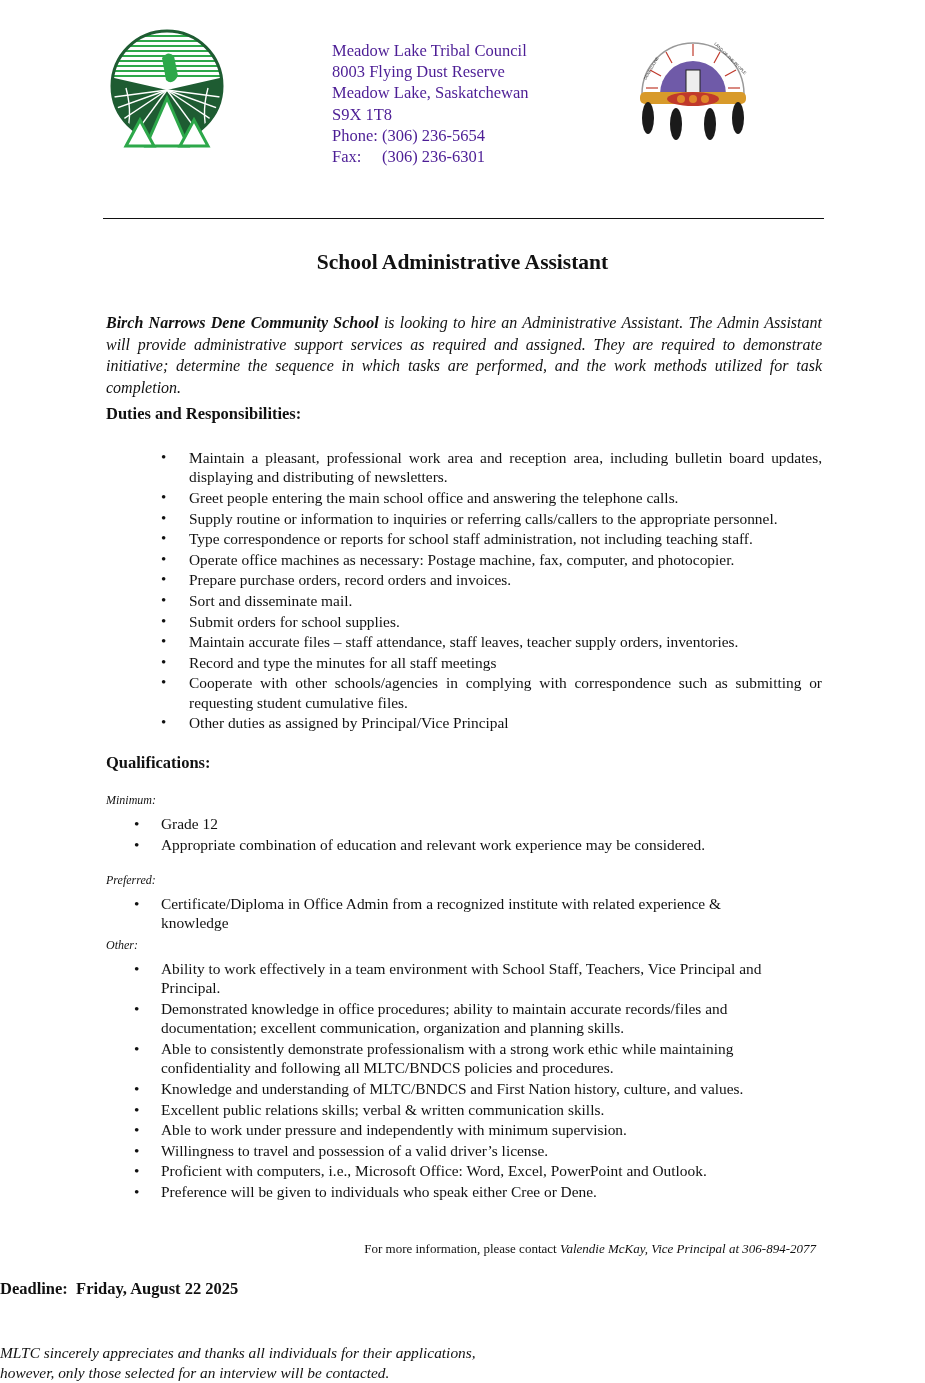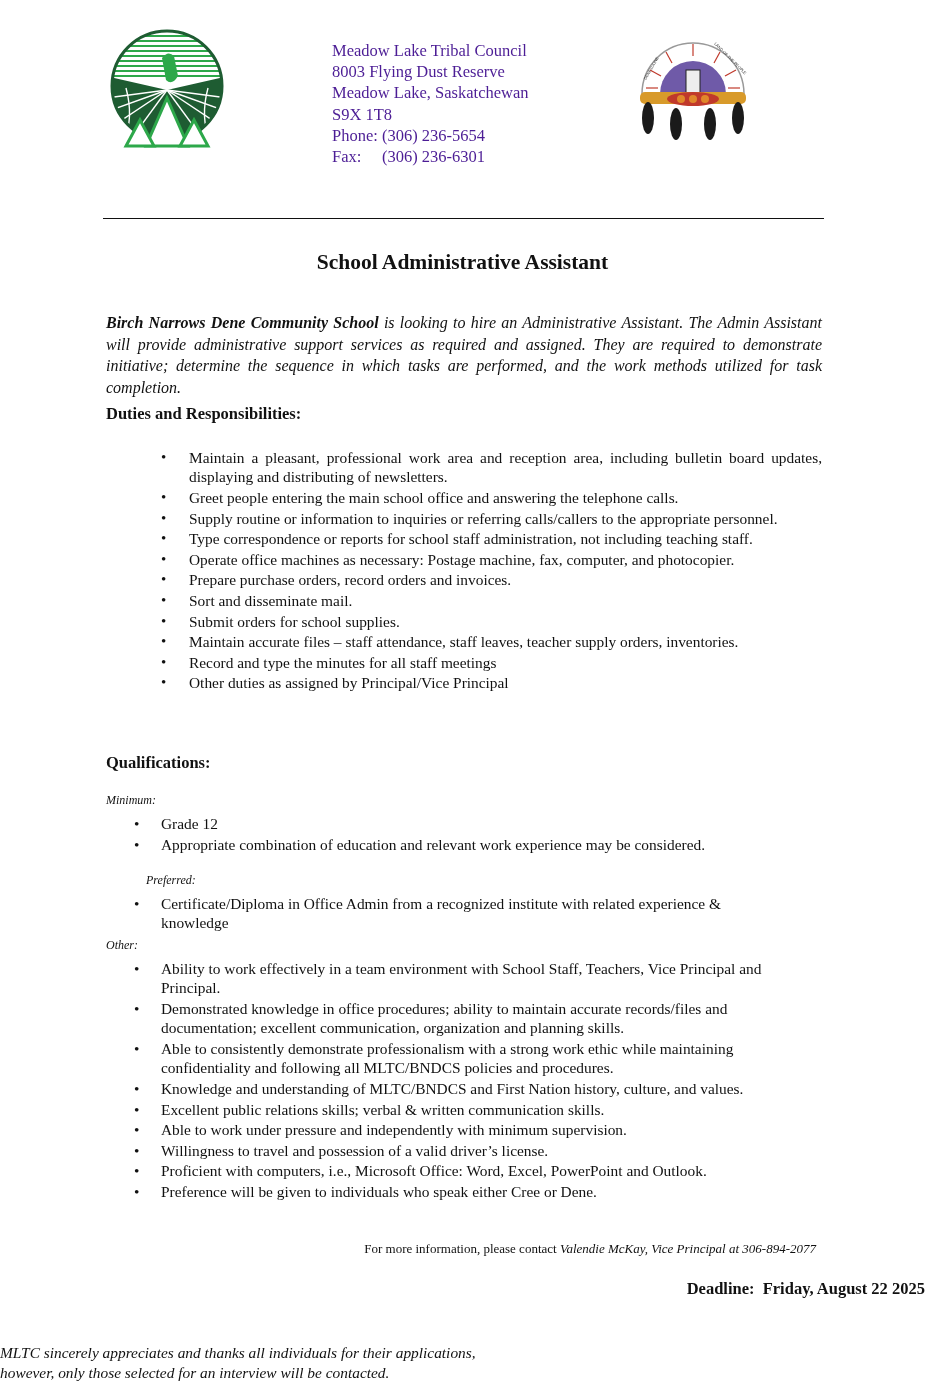--- a/index.html
+++ b/index.html
@@ -19,21 +19,21 @@
   .duties { left: 161px; top: 448px; width: 661px; margin: 0; padding: 0; list-style: none; font-size: 15.4px; line-height: 19.4px; }
   .duties li { position: relative; padding-left: 28px; margin-bottom: 1.2px; text-align: justify; }
   .duties li::before { content: "\2022"; position: absolute; left: 0; top: 0; font-size: 15px; }
   .qual-h { left: 106px; top: 753px; }
   .sub { font-style: italic; font-size: 12px; left: 106px; }
   .qlist { left: 134px; width: 688px; margin: 0; padding: 0; list-style: none; font-size: 15.4px; line-height: 19.4px; }
   .qlist li { position: relative; padding-left: 27px; margin-bottom: 1.2px; }
   .qlist li::before { content: "\2022"; position: absolute; left: 0; top: 0; }
   .contact { left: 0; width: 816px; top: 1241px; text-align: right; font-size: 13px; }
   .contact i { font-style: italic; }
-  .deadline { left: 0; width: 925px; top: 1279px; text-align: right; font-weight: bold; font-size: 16.5px; white-space: pre; }
+  .deadline { left: 0; width: 925px; top: 1279px; text-align: left; font-weight: bold; font-size: 16.5px; white-space: pre; }
   .closing { left: 0; width: 925px; top: 1343px; text-align: left; font-style: italic; font-size: 15.4px; line-height: 19.5px; }
 </style>
 </head>
 <body>
 
 <div class="abs logo-left">
   <svg width="122" height="122" viewBox="0 0 122 122">
     <defs>
       <clipPath id="circ">
           <circle cx="61" cy="58" r="55"></circle>
@@ -124,32 +124,33 @@
   <li>Maintain a pleasant, professional work area and reception area, including bulletin board updates, displaying and distributing of newsletters.</li>
   <li>Greet people entering the main school office and answering the telephone calls.</li>
   <li>Supply routine or information to inquiries or referring calls/callers to the appropriate personnel.</li>
   <li>Type correspondence or reports for school staff administration, not including teaching staff.</li>
   <li>Operate office machines as necessary: Postage machine, fax, computer, and photocopier.</li>
   <li>Prepare purchase orders, record orders and invoices.</li>
   <li>Sort and disseminate mail.</li>
   <li>Submit orders for school supplies.</li>
   <li>Maintain accurate files – staff attendance, staff leaves, teacher supply orders, inventories.</li>
   <li>Record and type the minutes for all staff meetings</li>
+  <li>Cooperate with other schools/agencies in complying with correspondence such as submitting or requesting student cumulative files.</li>
   <li>Other duties as assigned by Principal/Vice Principal</li>
 </ul>
 
 <div class="abs h2 qual-h">Qualifications:</div>
 
 <div class="abs sub" style="top:793px;">Minimum:</div>
 <ul class="abs qlist" style="top:814px;">
   <li>Grade 12</li>
   <li>Appropriate combination of education and relevant work experience may be considered.</li>
 </ul>
 
-<div class="abs sub" style="top:873px;margin-left:40px;">Preferred:</div>
+<div class="abs sub" style="top:873px;">Preferred:</div>
 <ul class="abs qlist" style="top:894px; width:650px;">
   <li>Certificate/Diploma in Office Admin from a recognized institute with related experience &amp; knowledge</li>
 </ul>
 
 <div class="abs sub" style="top:938px;">Other:</div>
 <ul class="abs qlist" style="top:959px; width:690px;">
   <li>Ability to work effectively in a team environment with School Staff, Teachers, Vice Principal and Principal.</li>
   <li>Demonstrated knowledge in office procedures; ability to maintain accurate records/files and documentation; excellent communication, organization and planning skills.</li>
   <li>Able to consistently demonstrate professionalism with a strong work ethic while maintaining confidentiality and following all MLTC/BNDCS policies and procedures.</li>
   <li>Knowledge and understanding of MLTC/BNDCS and First Nation history, culture, and values.</li>

